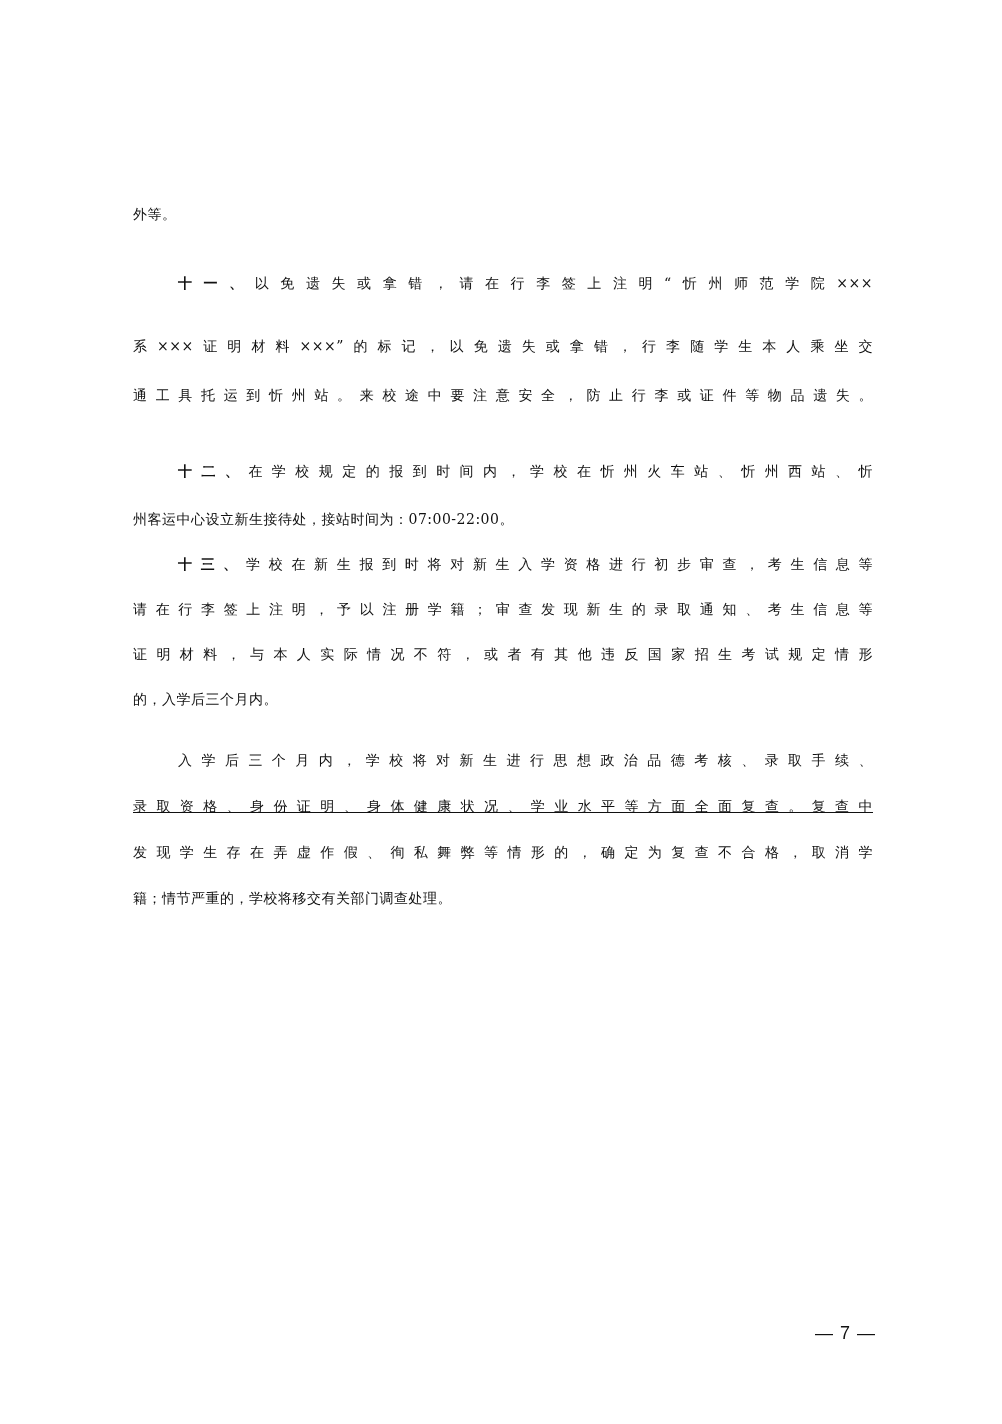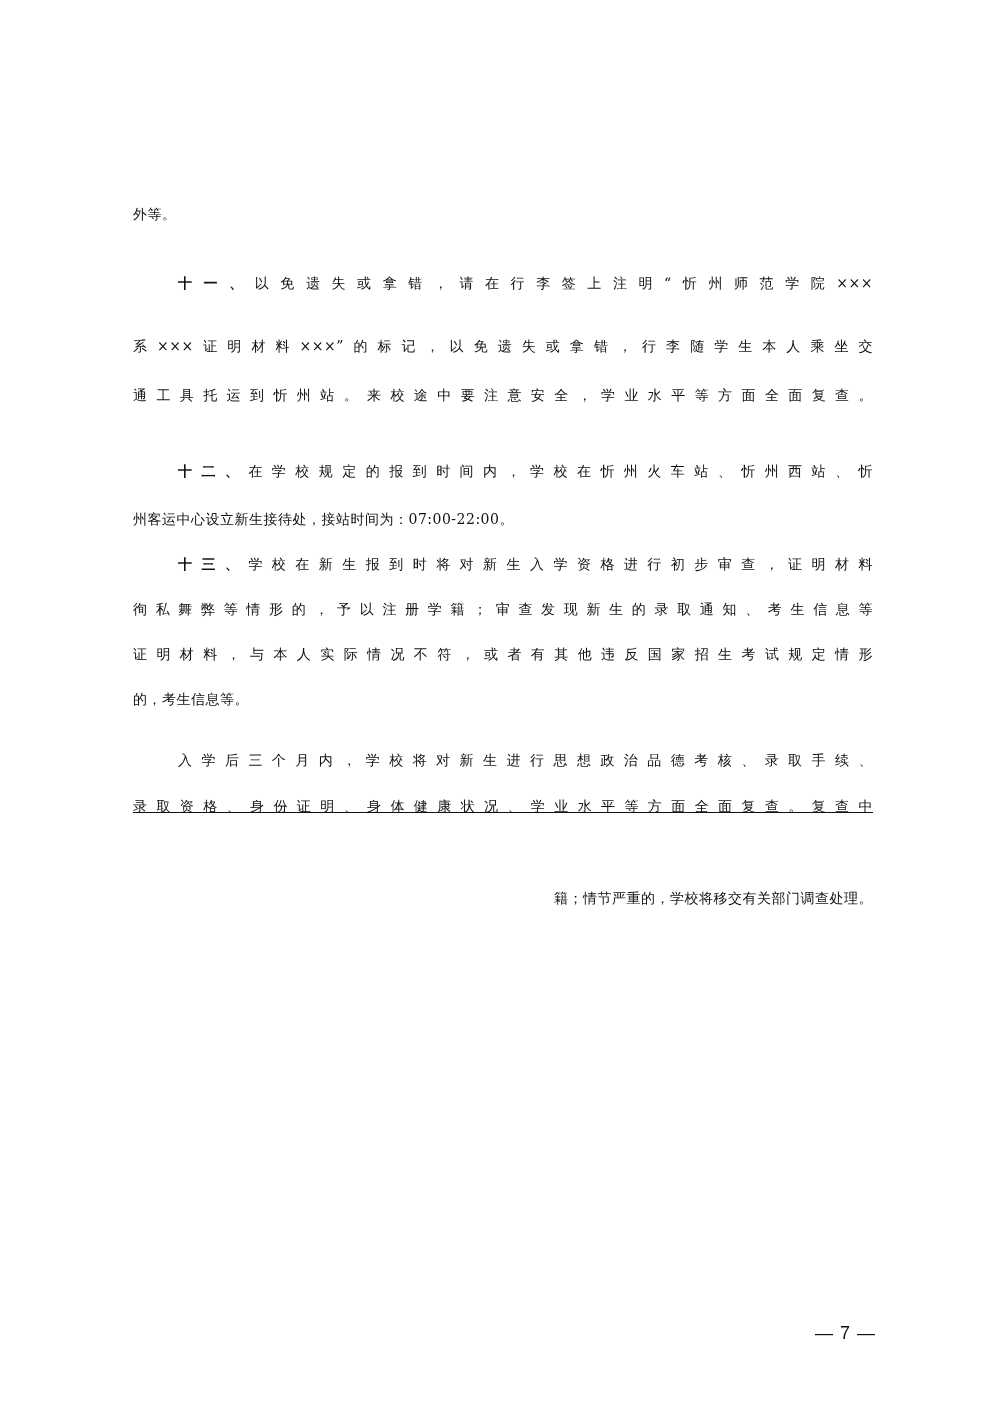--- a/index.html
+++ b/index.html
@@ -49,29 +49,30 @@
   </style>
 </head>
 <body>
 
 <div class="page">
 
   <div class="line" style="top:199px;">外等。</div>
 
   <div class="line indent justify" style="top:268px;"><span class="num">十一、</span><span>以免遗失或拿错，请在行李签上注明“忻州师范学院×××</span></div>
   <div class="line justify" style="top:331px;">系×××证明材料×××”的标记，以免遗失或拿错，行李随学生本人乘坐交</div>
-  <div class="line justify" style="top:380px;">通工具托运到忻州站。来校途中要注意安全，学业水平等方面全面复查。</div>
+  <div class="line justify" style="top:380px;">通工具托运到忻州站。来校途中要注意安全，防止行李或证件等物品遗失。</div>
 
   <div class="line indent justify" style="top:456px;"><span class="num">十二、</span><span>在学校规定的报到时间内，学校在忻州火车站、忻州西站、忻</span></div>
   <div class="line" style="top:504px;">州客运中心设立新生接待处，接站时间为：07:00-22:00。</div>
 
-  <div class="line indent justify" style="top:549px;"><span class="num">十三、</span><span>学校在新生报到时将对新生入学资格进行初步审查，证明材料</span></div>
-  <div class="line justify" style="top:594px;">徇私舞弊等情形的，予以注册学籍；审查发现新生的录取通知、考生信息等</div>
+  <div class="line indent justify" style="top:549px;"><span class="num">十三、</span><span>学校在新生报到时将对新生入学资格进行初步审查，考生信息等</span></div>
+  <div class="line justify" style="top:594px;">请在行李签上注明，予以注册学籍；审查发现新生的录取通知、考生信息等</div>
   <div class="line justify" style="top:639px;">证明材料，与本人实际情况不符，或者有其他违反国家招生考试规定情形</div>
-  <div class="line" style="top:684px;">的，考生信息等。</div>
+  <div class="line" style="top:684px;">的，入学后三个月内。</div>
 
   <div class="line indent justify" style="top:745px;">入学后三个月内，学校将对新生进行思想政治品德考核、录取手续、</div>
   <div class="line justify" style="top:791px;text-decoration:underline;">录取资格、身份证明、身体健康状况、学业水平等方面全面复查。复查中</div>
-  <div class="line" style="top:883px;text-align:right;">籍；情节严重的，学校将移交有关部门调查处理。</div>
+  <div class="line justify" style="top:837px;">发现学生存在弄虚作假、徇私舞弊等情形的，确定为复查不合格，取消学</div>
+  <div class="line" style="top:883px;">籍；情节严重的，学校将移交有关部门调查处理。</div>
 
   <div class="page-number">— 7 —</div>
 
 </div>
 
 </body></html>

